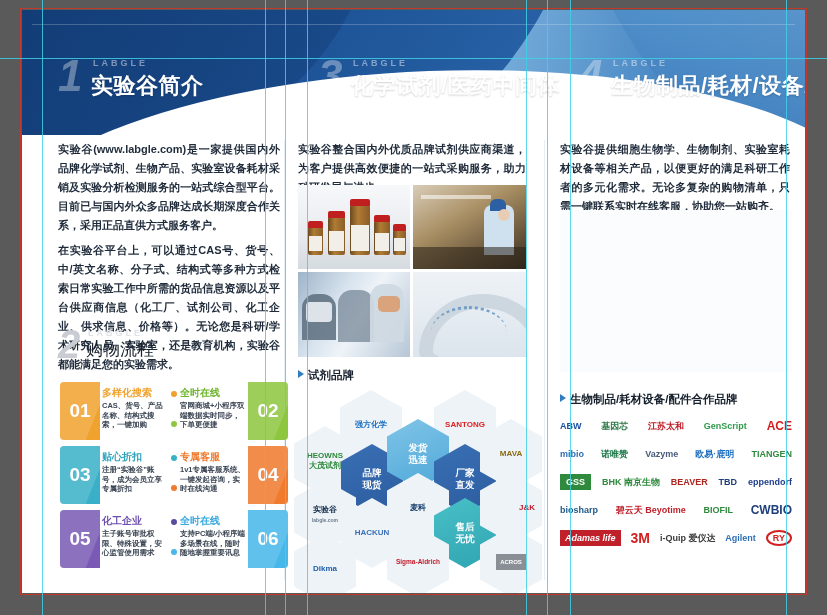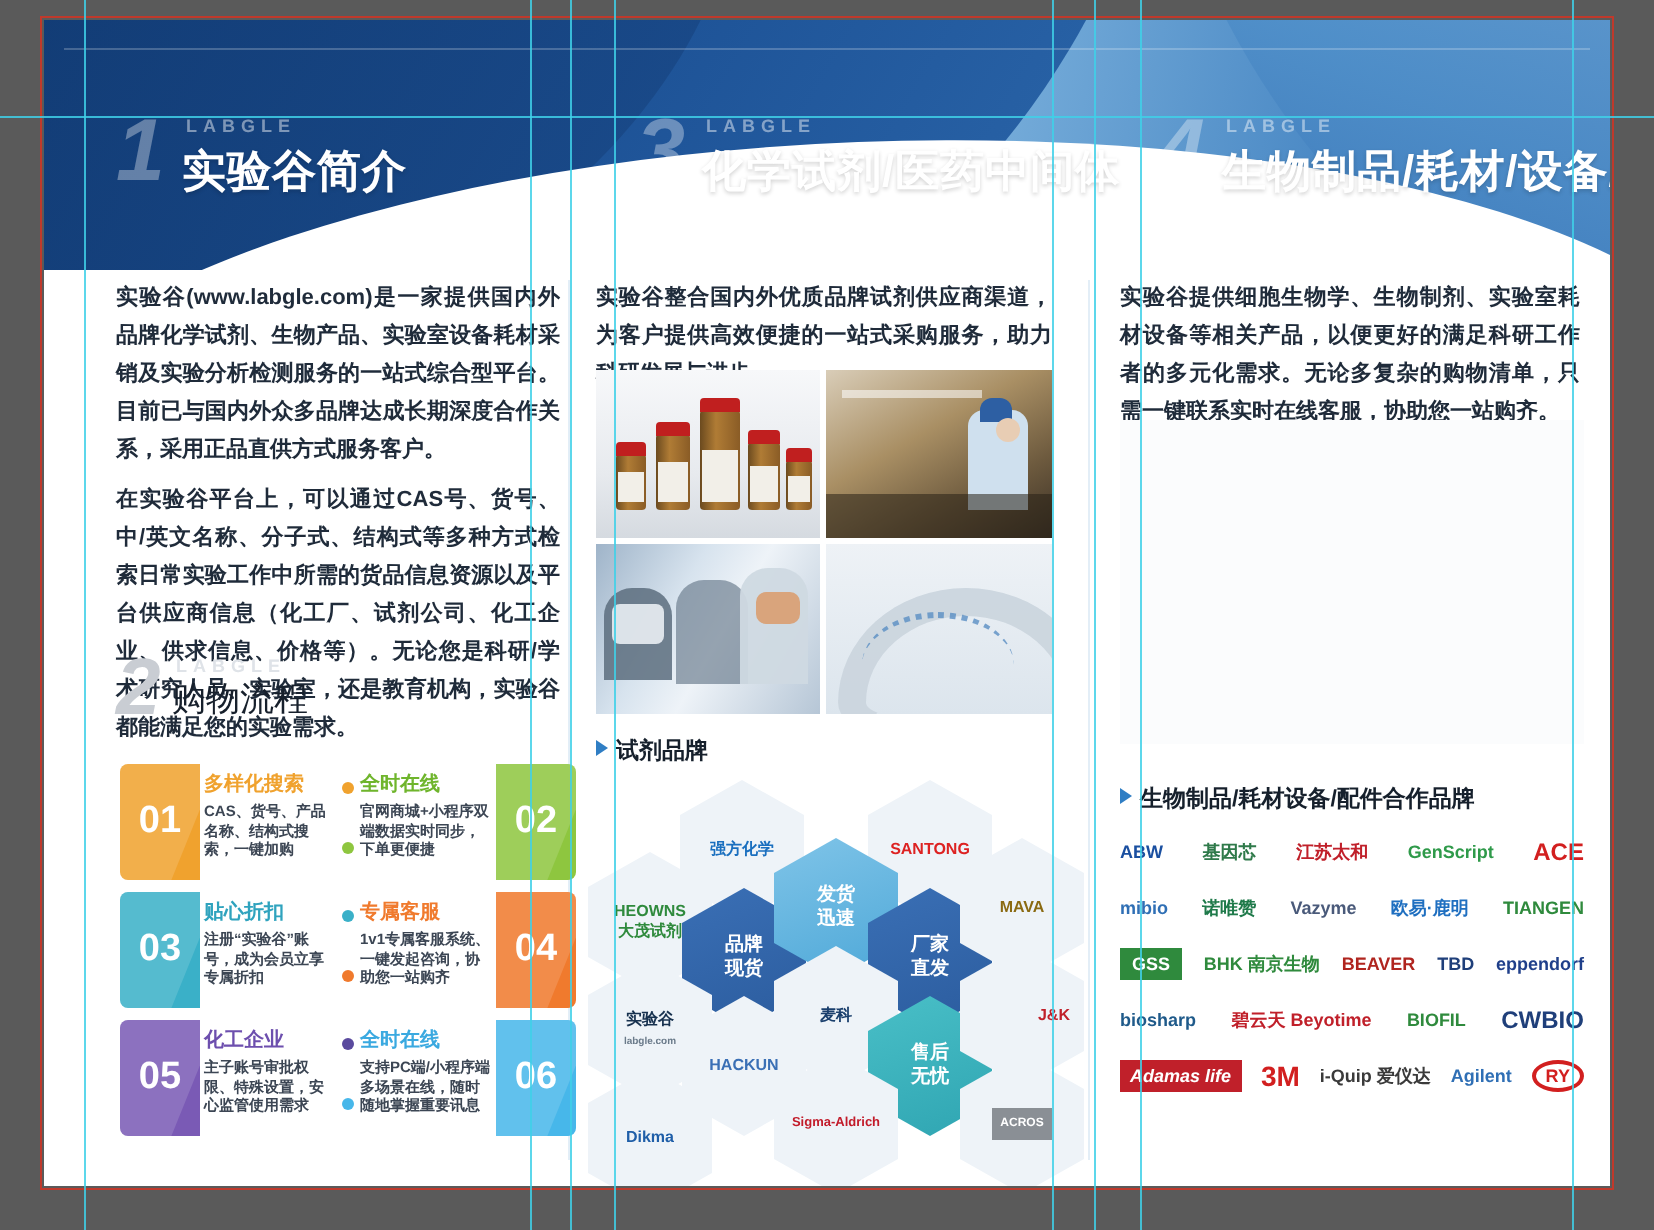--- a/index.html
+++ b/index.html
@@ -225,21 +225,21 @@
           <div class="txtbox">
             <div class="sttl" style="color:#2fa3be;">贴心折扣</div>
             <div class="sdesc">注册“实验谷”账号，成为会员立享专属折扣</div>
           </div>
         </div>
 
         <div class="step right" style="left:120px;top:64px;">
           <div class="chip" style="background:#f07a2d;">04</div>
           <div class="txtbox">
             <div class="sttl" style="color:#f07a2d;">专属客服</div>
-            <div class="sdesc">1v1专属客服系统、一键发起咨询，协助您一站购齐</div>
+            <div class="sdesc">1v1专属客服系统、一键发起咨询，实时在线沟通</div>
           </div>
         </div>
 
         <div class="step left" style="left:0;top:128px;">
           <div class="chip" style="background:#7a5ab5;">05</div>
           <div class="txtbox">
             <div class="sttl" style="color:#6d4fae;">化工企业</div>
             <div class="sdesc">主子账号审批权限、特殊设置，安心监管使用需求</div>
           </div>
         </div>

